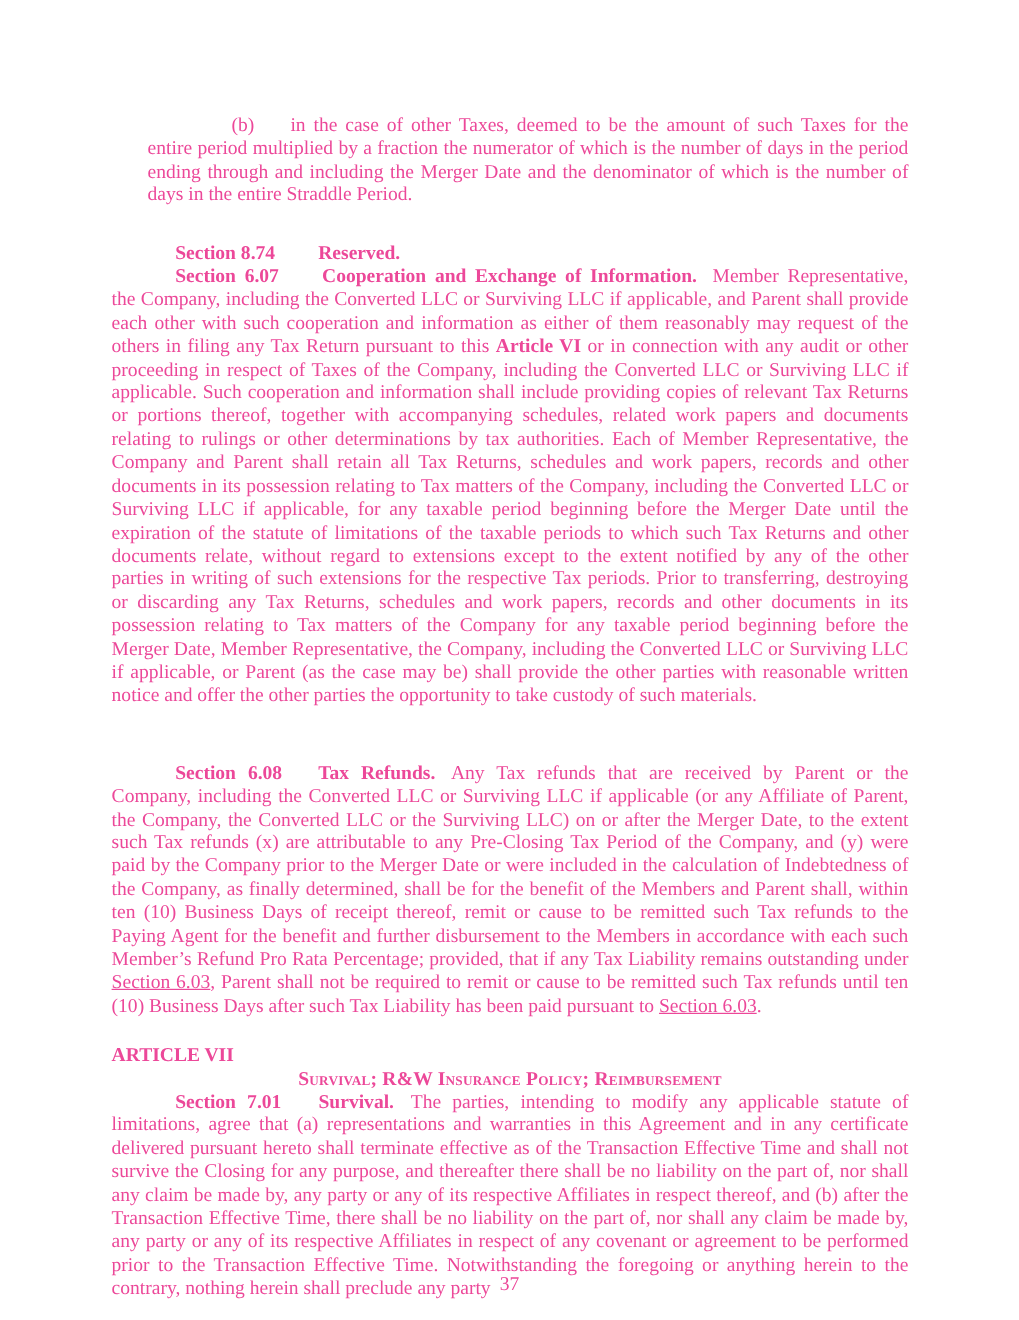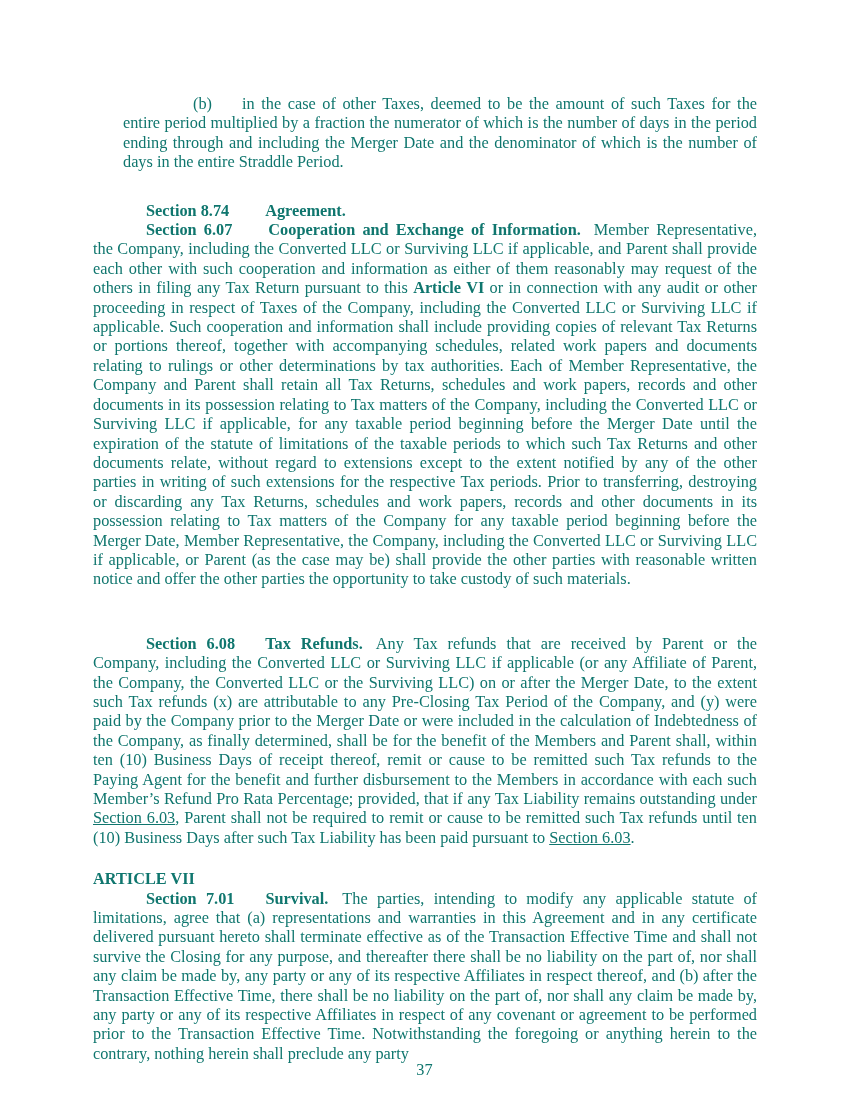--- a/index.html
+++ b/index.html
@@ -5,21 +5,21 @@
   html, body {
     margin: 0;
     padding: 0;
     background: #ffffff;
   }
   .page {
     position: relative;
     width: 849px;
     height: 1100px;
     background: #ffffff;
-    color: #0f766e;
+    color: #ec4899;
     font-family: "Liberation Serif", serif;
     font-size: 16.3px;
     line-height: 19.4px;
     overflow: hidden;
   }
   .content {
     position: absolute;
     left: 93px;
     top: 94px;
     width: 664px;
@@ -66,27 +66,28 @@
   }
 </style>
 </head>
 <body>
 
 <div class="page">
   <div class="content">
 
     <p class="para clause"><span>(b)</span><span class="tab" style="width: 30px;"></span><span>in the case of other Taxes, deemed to be the amount of such Taxes for the entire period multiplied by a fraction the numerator of which is the number of days in the period ending through and including the Merger Date and the denominator of which is the number of days in the entire Straddle Period.</span></p>
 
-    <p class="para indent sec-606"><span class="b">Section 8.74</span><span class="tab" style="width: 36px;"></span><span class="b">Agreement.</span></p>
+    <p class="para indent sec-606"><span class="b">Section 8.74</span><span class="tab" style="width: 36px;"></span><span class="b">Reserved.</span></p>
 
     <p class="para indent sec-607"><span class="b">Section 6.07</span><span class="tab" style="width: 36px;"></span><span class="b">Cooperation and Exchange of Information.</span><span class="tab" style="width: 13px;"></span><span>Member Representative, the Company, including the Converted LLC or Surviving LLC if applicable, and Parent shall provide each other with such cooperation and information as either of them reasonably may request of the others in filing any Tax Return pursuant to this </span><span class="b">Article VI</span><span> or in connection with any audit or other proceeding in respect of Taxes of the Company, including the Converted LLC or Surviving LLC if applicable. Such cooperation and information shall include providing copies of relevant Tax Returns or portions thereof, together with accompanying schedules, related work papers and documents relating to rulings or other determinations by tax authorities. Each of Member Representative, the Company and Parent shall retain all Tax Returns, schedules and work papers, records and other documents in its possession relating to Tax matters of the Company, including the Converted LLC or Surviving LLC if applicable, for any taxable period beginning before the Merger Date until the expiration of the statute of limitations of the taxable periods to which such Tax Returns and other documents relate, without regard to extensions except to the extent notified by any of the other parties in writing of such extensions for the respective Tax periods. Prior to transferring, destroying or discarding any Tax Returns, schedules and work papers, records and other documents in its possession relating to Tax matters of the Company for any taxable period beginning before the Merger Date, Member Representative, the Company, including the Converted LLC or Surviving LLC if applicable, or Parent (as the case may be) shall provide the other parties with reasonable written notice and offer the other parties the opportunity to take custody of such materials.</span></p>
 
     <p class="para indent sec-608"><span class="b">Section 6.08</span><span class="tab" style="width: 30px;"></span><span class="b">Tax Refunds.</span><span class="tab" style="width: 13px;"></span><span>Any Tax refunds that are received by Parent or the Company, including the Converted LLC or Surviving LLC if applicable (or any Affiliate of Parent, the Company, the Converted LLC or the Surviving LLC) on or after the Merger Date, to the extent such Tax refunds (x) are attributable to any Pre-Closing Tax Period of the Company, and (y) were paid by the Company prior to the Merger Date or were included in the calculation of Indebtedness of the Company, as finally determined, shall be for the benefit of the Members and Parent shall, within ten (10) Business Days of receipt thereof, remit or cause to be remitted such Tax refunds to the Paying Agent for the benefit and further disbursement to the Members in accordance with each such Member’s Refund Pro Rata Percentage; provided, that if any Tax Liability remains outstanding under </span><span class="u">Section 6.03</span><span>, Parent shall not be required to remit or cause to be remitted such Tax refunds until ten (10) Business Days after such Tax Liability has been paid pursuant to </span><span class="u">Section 6.03</span><span>.</span></p>
 
     <h2 class="article-title">ARTICLE VII</h2>
 
+    <h3 class="article-subtitle">Survival; R&amp;W Insurance Policy; Reimbursement</h3>
 
     <p class="para indent sec-701"><span class="b">Section 7.01</span><span class="tab" style="width: 31px;"></span><span class="b">Survival.</span><span class="tab" style="width: 14px;"></span><span>The parties, intending to modify any applicable statute of limitations, agree that (a) representations and warranties in this Agreement and in any certificate delivered pursuant hereto shall terminate effective as of the Transaction Effective Time and shall not survive the Closing for any purpose, and thereafter there shall be no liability on the part of, nor shall any claim be made by, any party or any of its respective Affiliates in respect thereof, and (b) after the Transaction Effective Time, there shall be no liability on the part of, nor shall any claim be made by, any party or any of its respective Affiliates in respect of any covenant or agreement to be performed prior to the Transaction Effective Time. Notwithstanding the foregoing or anything herein to the contrary, nothing herein shall preclude any party</span></p>
 
   </div>
 
   <div class="footer">37</div>
 </div>
 
 </body></html>

